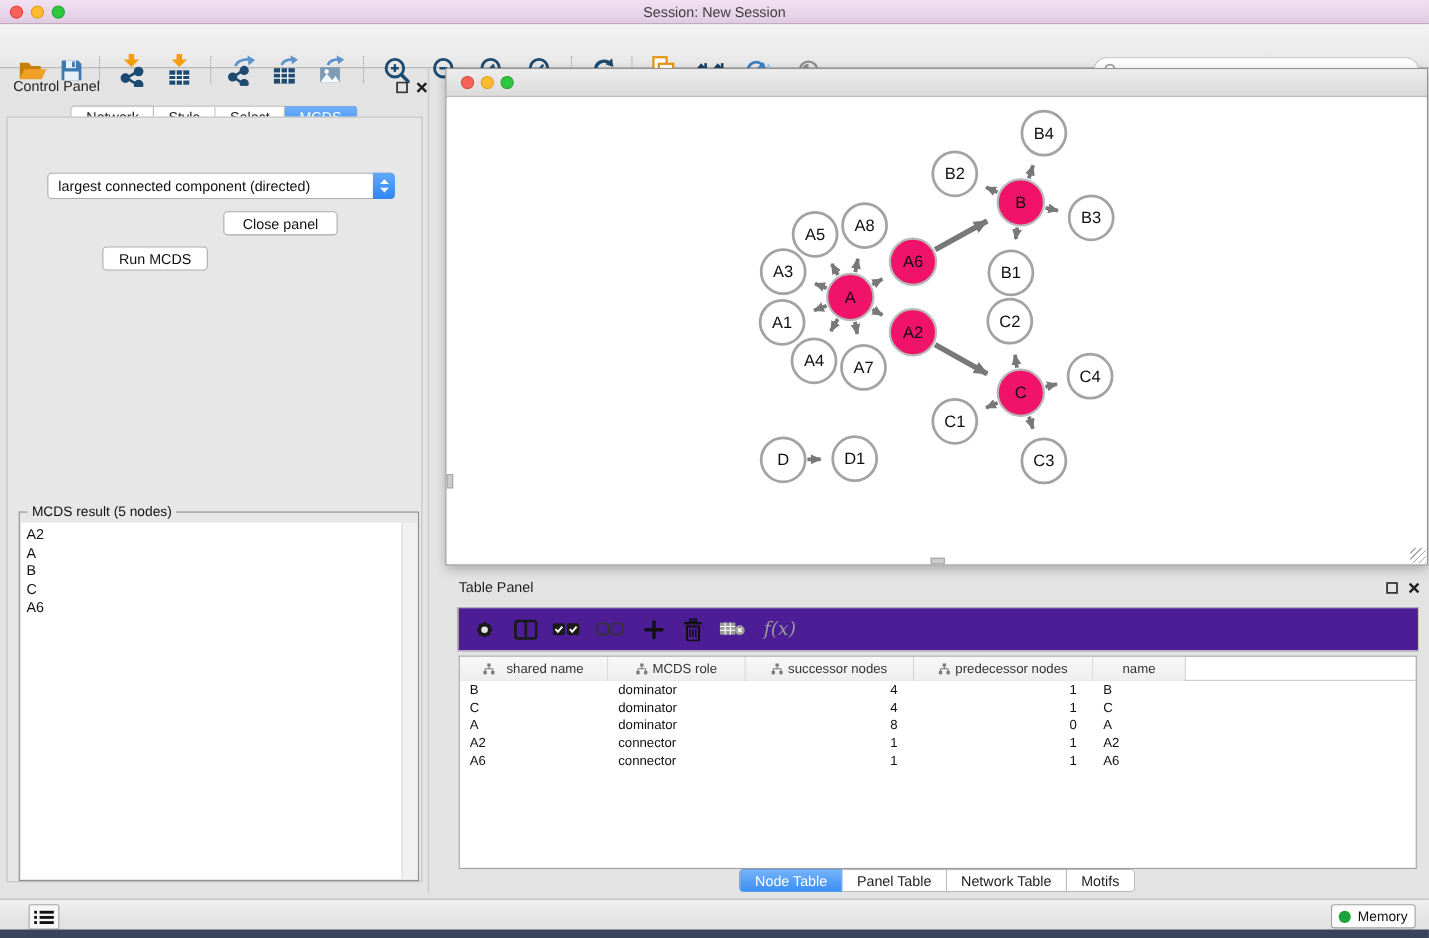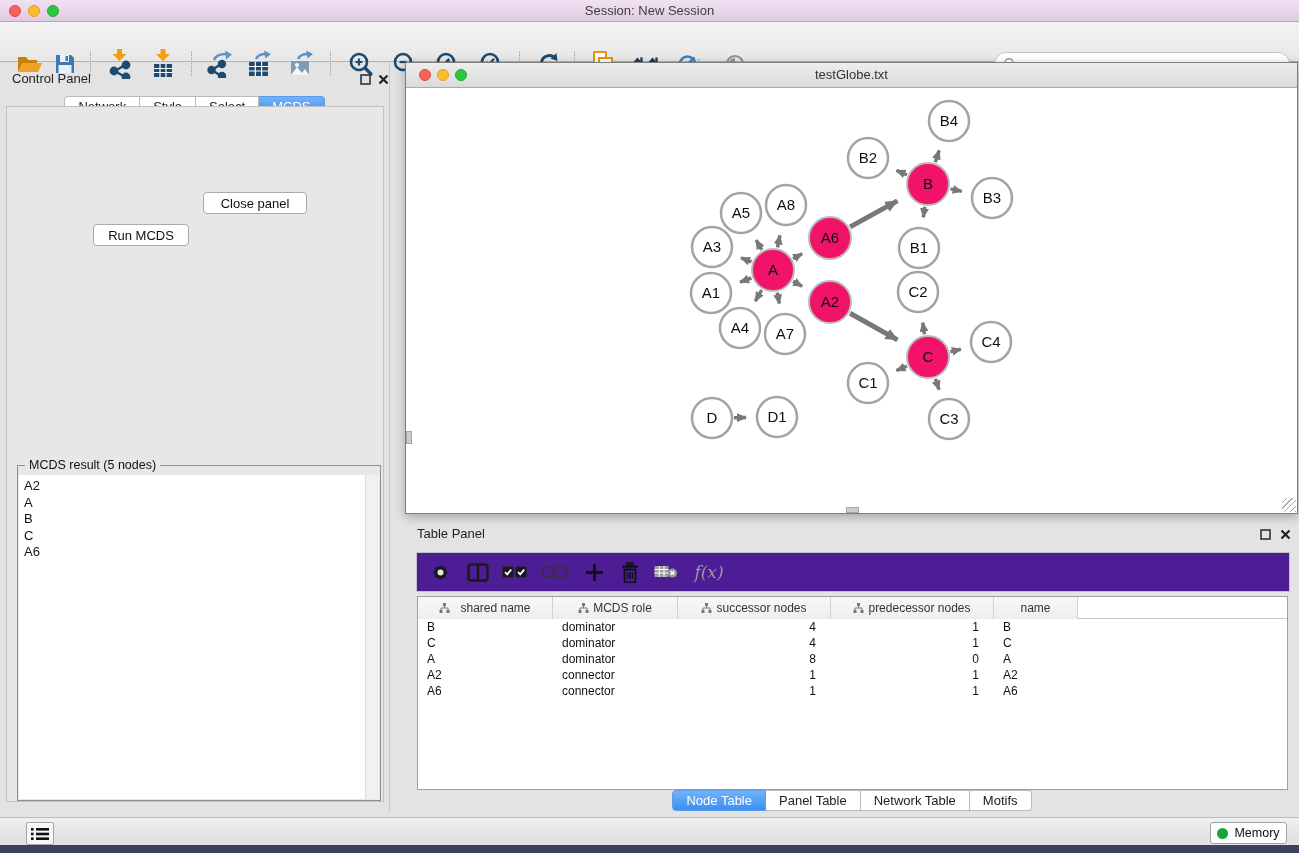--- a/index.html
+++ b/index.html
@@ -292,20 +292,29 @@
       <path d="M1.5 1.5 L9.5 9.5 M9.5 1.5 L1.5 9.5" stroke="#222" stroke-width="2.2"></path>
     </svg>
   </div>
   <div id="cp-tabs">
       <div class="seg-tab">Network</div>
       <div class="seg-tab">Style</div>
       <div class="seg-tab">Select</div>
       <div class="seg-tab active">MCDS</div>
     </div>
   <div id="cp-inner">
+    <div id="criterion-select">
+      <span class="sel-text">largest connected component (directed)</span>
+      <span class="sel-stepper">
+        <svg width="11" height="14" viewBox="0 0 11 14">
+          <path d="M5.5 1 L9.5 5.3 H1.5 z" fill="#fff"></path>
+          <path d="M5.5 13 L1.5 8.7 h8 z" fill="#fff"></path>
+        </svg>
+      </span>
+    </div>
     <button class="mac-btn" id="run-btn">Run MCDS</button>
     <button class="mac-btn" id="close-btn">Close panel</button>
     <div id="mcds-result">
       <span class="legend">MCDS result (5 nodes)</span>
       <div id="mcds-list">
           <div class="list-item">A2</div>
           <div class="list-item">A</div>
           <div class="list-item">B</div>
           <div class="list-item">C</div>
           <div class="list-item">A6</div>
@@ -313,21 +322,20 @@
       <div class="vtrack"></div>
     </div>
   </div>
 </div>
 
 <div id="net-window">
   <div id="net-titlebar">
     <div class="tl r" style="left:13px"></div>
     <div class="tl y" style="left:31px"></div>
     <div class="tl g" style="left:49px"></div>
-    <div class="wtitle">testGlobe.txt</div>
   </div>
   <div id="net-canvas">
     <svg id="graph-svg" width="891" height="424">
         <defs>
           <marker id="arrow-n" markerUnits="userSpaceOnUse" markerWidth="10" markerHeight="9" refX="9" refY="4.5" orient="auto">
             <path d="M0 0 L10 4.5 L0 9 z" fill="#787878"></path>
           </marker>
           <marker id="arrow-t" markerUnits="userSpaceOnUse" markerWidth="13" markerHeight="11.5" refX="12" refY="5.75" orient="auto">
             <path d="M0 0 L13 5.75 L0 11.5 z" fill="#787878"></path>
           </marker>

